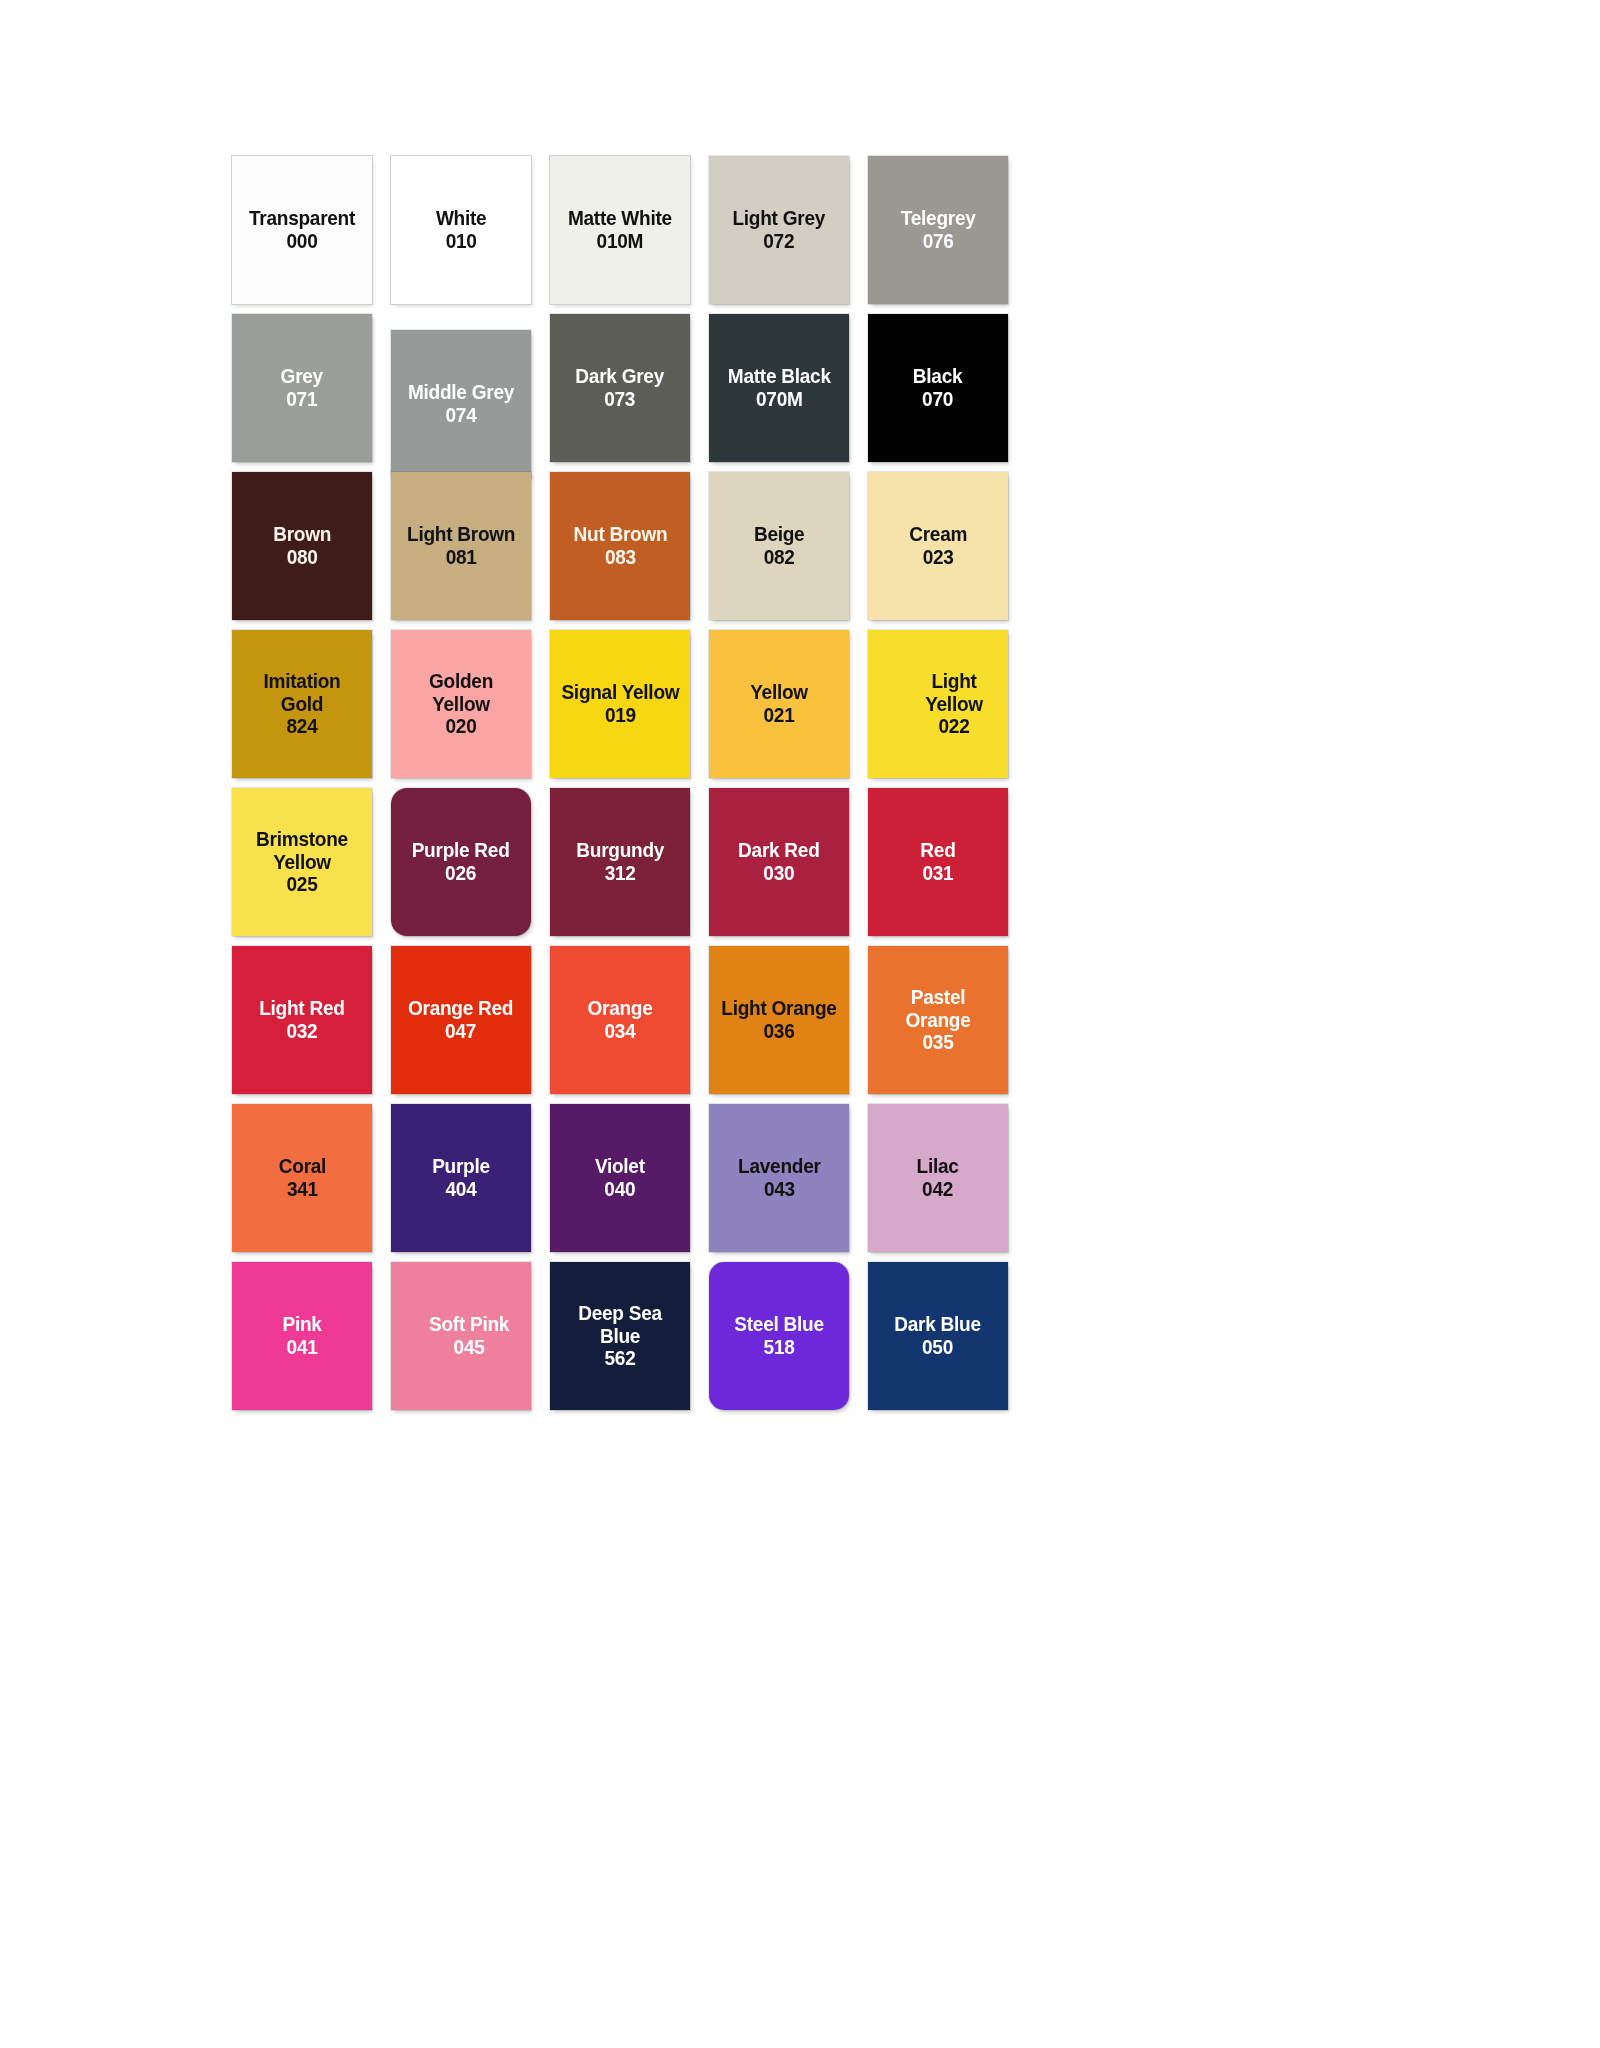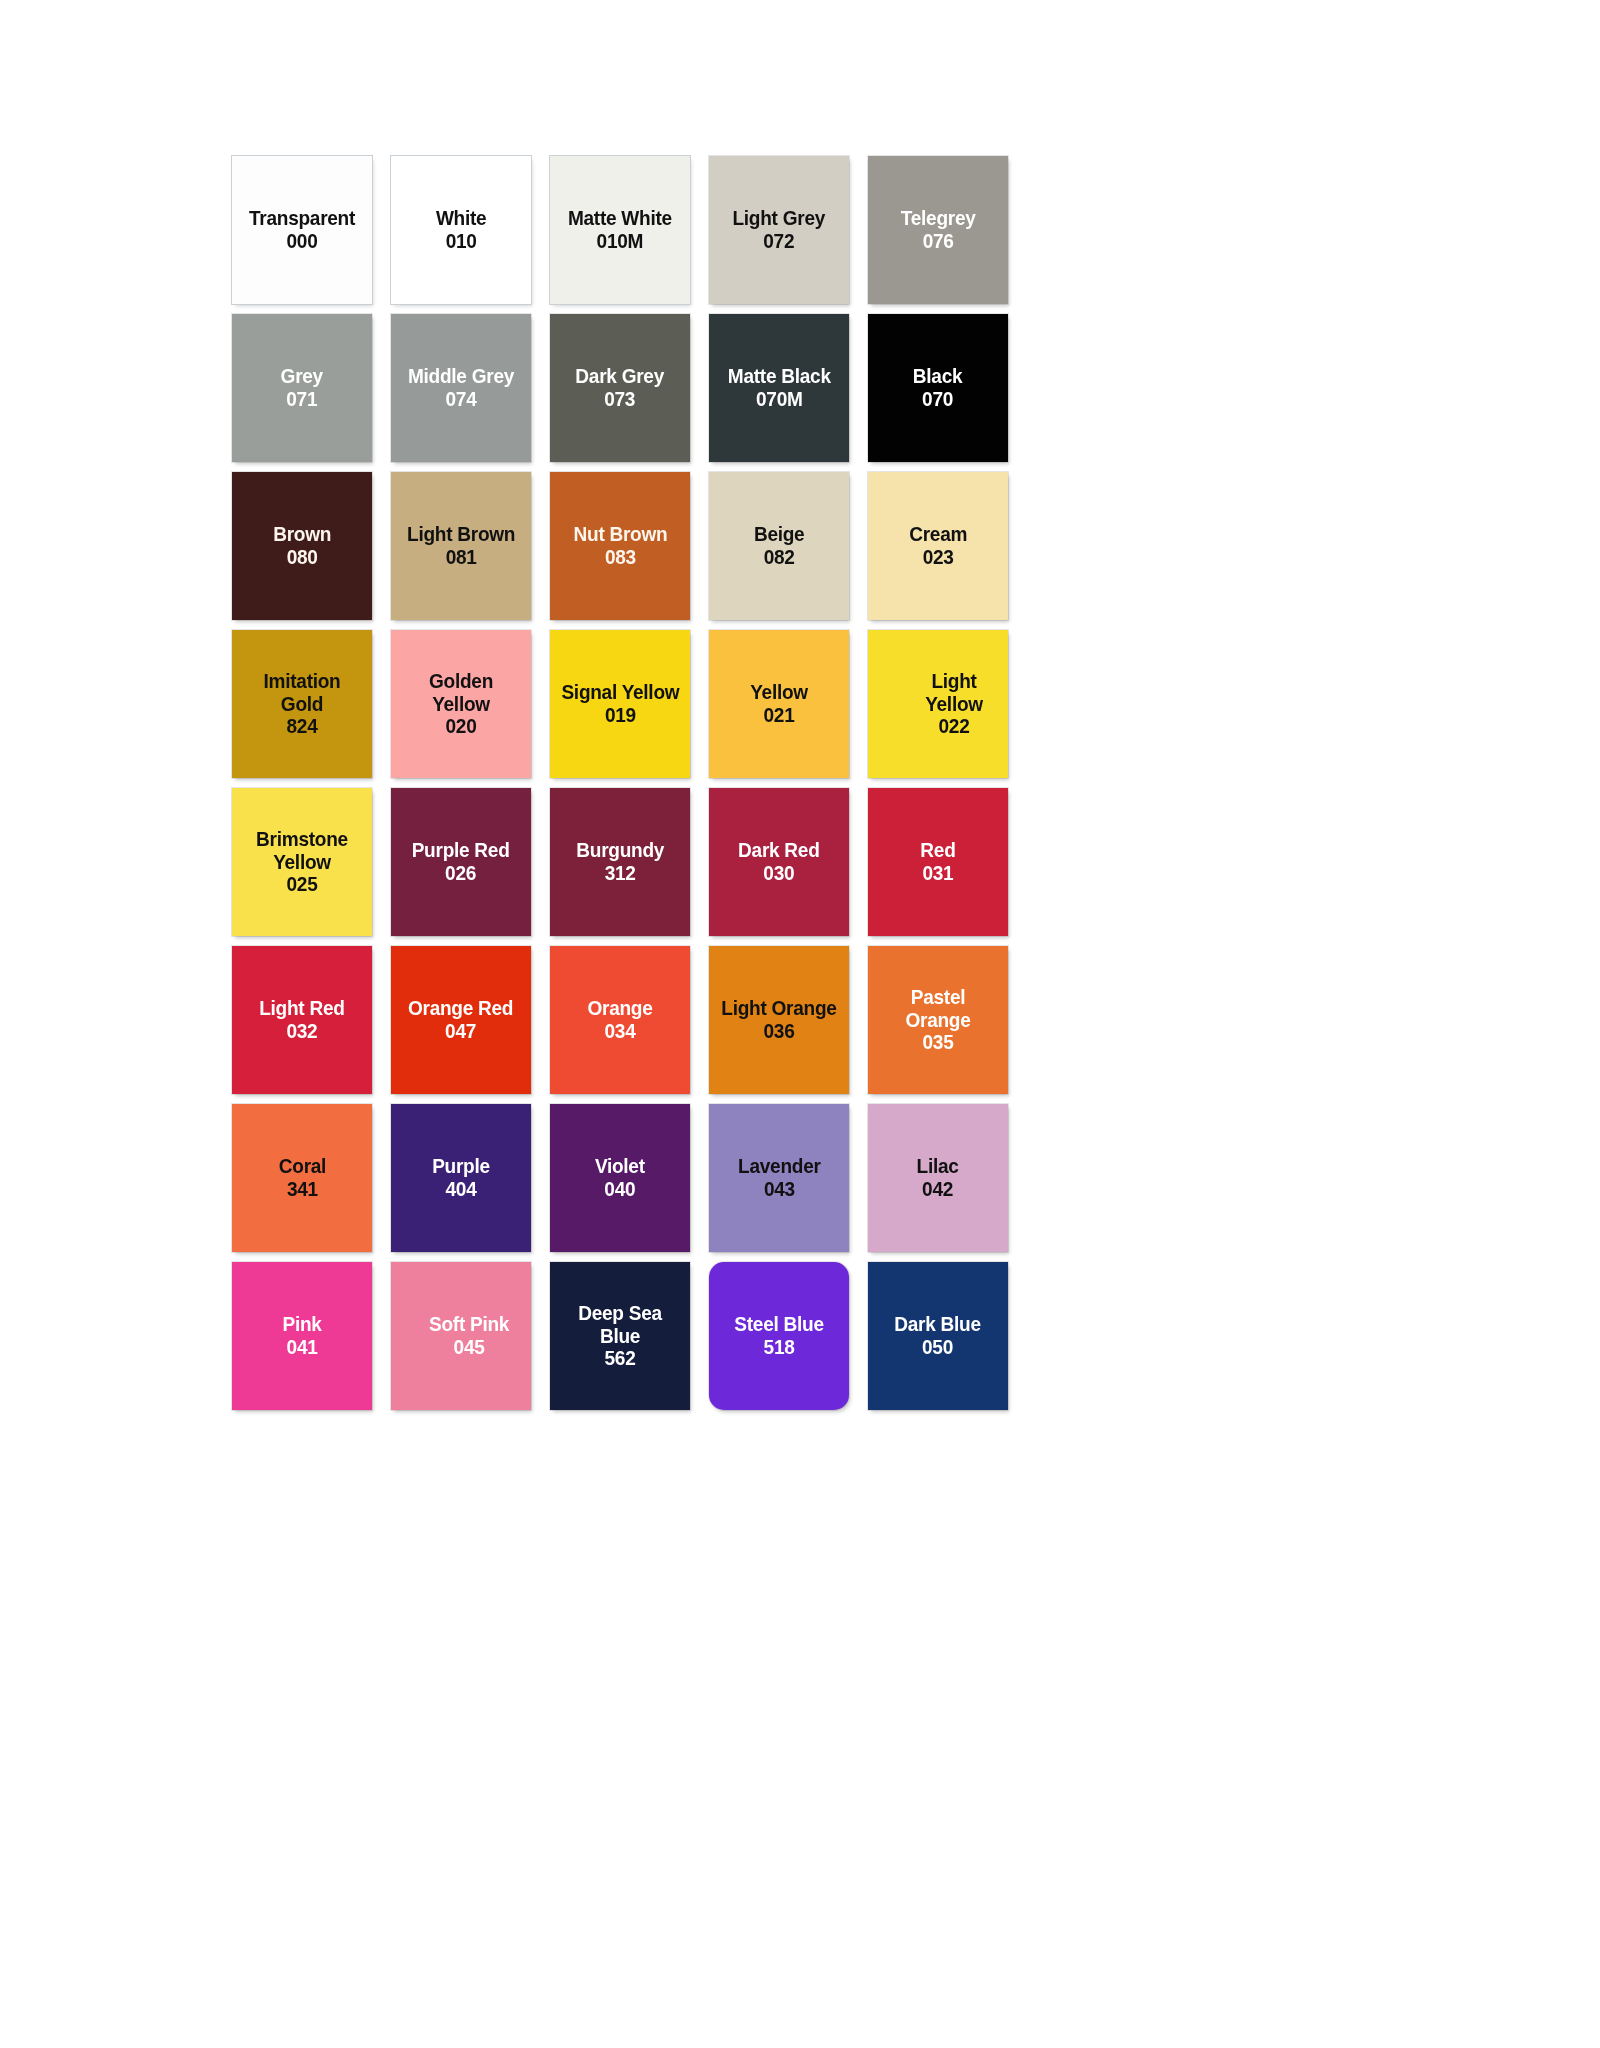--- a/index.html
+++ b/index.html
@@ -87,21 +87,21 @@
       </div>
       <div class="swatch" style="background: rgb(211, 206, 195);">
         <div class="swatch-label" style="color: rgb(17, 17, 17);"><span class="swatch-name">Light Grey</span><span class="swatch-code">072</span></div>
       </div>
       <div class="swatch" style="background: rgb(155, 151, 145);">
         <div class="swatch-label" style="color: rgb(255, 255, 255);"><span class="swatch-name">Telegrey</span><span class="swatch-code">076</span></div>
       </div>
       <div class="swatch" style="background: rgb(154, 158, 154);">
         <div class="swatch-label" style="color: rgb(255, 255, 255);"><span class="swatch-name">Grey</span><span class="swatch-code">071</span></div>
       </div>
-      <div class="swatch" style="background: rgb(150, 154, 153);">
+      <div class="swatch" style="background: rgb(150, 154, 153); margin-top: 16px;">
         <div class="swatch-label" style="color: rgb(255, 255, 255);"><span class="swatch-name">Middle Grey</span><span class="swatch-code">074</span></div>
       </div>
       <div class="swatch" style="background: rgb(92, 93, 84);">
         <div class="swatch-label" style="color: rgb(255, 255, 255);"><span class="swatch-name">Dark Grey</span><span class="swatch-code">073</span></div>
       </div>
       <div class="swatch" style="background: rgb(46, 56, 59);">
         <div class="swatch-label" style="color: rgb(255, 255, 255);"><span class="swatch-name">Matte Black</span><span class="swatch-code">070M</span></div>
       </div>
       <div class="swatch" style="background: rgb(2, 2, 2);">
         <div class="swatch-label" style="color: rgb(255, 255, 255);"><span class="swatch-name">Black</span><span class="swatch-code">070</span></div>
@@ -132,21 +132,21 @@
       </div>
       <div class="swatch" style="background: rgb(250, 193, 62);">
         <div class="swatch-label" style="color: rgb(17, 17, 17);"><span class="swatch-name">Yellow</span><span class="swatch-code">021</span></div>
       </div>
       <div class="swatch" style="background: rgb(247, 222, 42); padding-left: 32px;">
         <div class="swatch-label" style="color: rgb(17, 17, 17);"><span class="swatch-name">Light Yellow</span><span class="swatch-code">022</span></div>
       </div>
       <div class="swatch" style="background: rgb(249, 225, 75);">
         <div class="swatch-label" style="color: rgb(17, 17, 17);"><span class="swatch-name">Brimstone Yellow</span><span class="swatch-code">025</span></div>
       </div>
-      <div class="swatch" style="background: rgb(118, 32, 63);">
+      <div class="swatch" style="background: rgb(118, 32, 63); border-radius: 16px;">
         <div class="swatch-label" style="color: rgb(255, 255, 255);"><span class="swatch-name">Purple Red</span><span class="swatch-code">026</span></div>
       </div>
       <div class="swatch" style="background: rgb(124, 33, 57);">
         <div class="swatch-label" style="color: rgb(255, 255, 255);"><span class="swatch-name">Burgundy</span><span class="swatch-code">312</span></div>
       </div>
       <div class="swatch" style="background: rgb(170, 33, 64);">
         <div class="swatch-label" style="color: rgb(255, 255, 255);"><span class="swatch-name">Dark Red</span><span class="swatch-code">030</span></div>
       </div>
       <div class="swatch" style="background: rgb(204, 32, 57);">
         <div class="swatch-label" style="color: rgb(255, 255, 255);"><span class="swatch-name">Red</span><span class="swatch-code">031</span></div>

